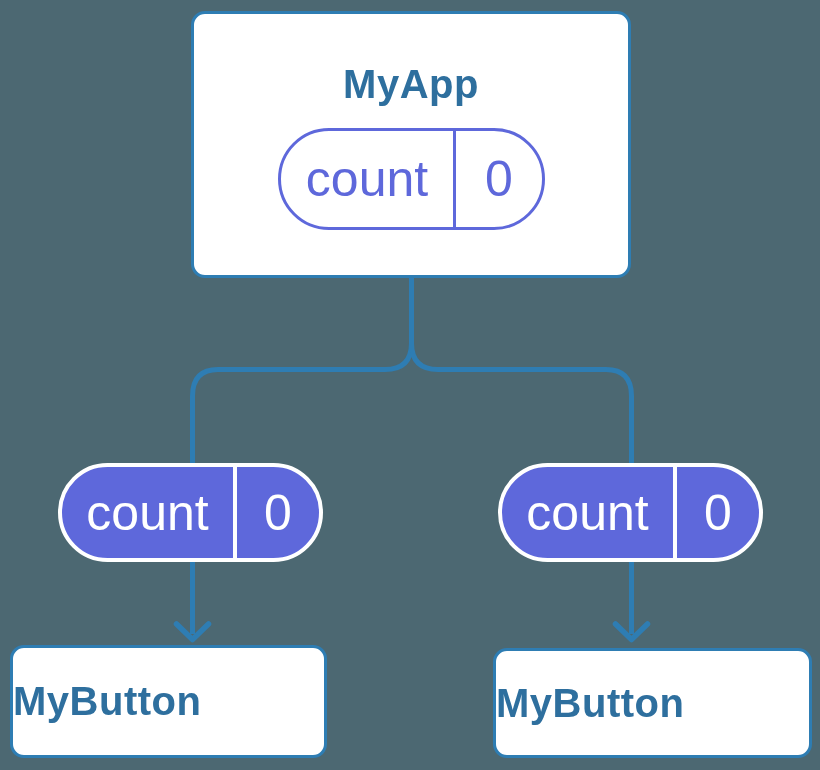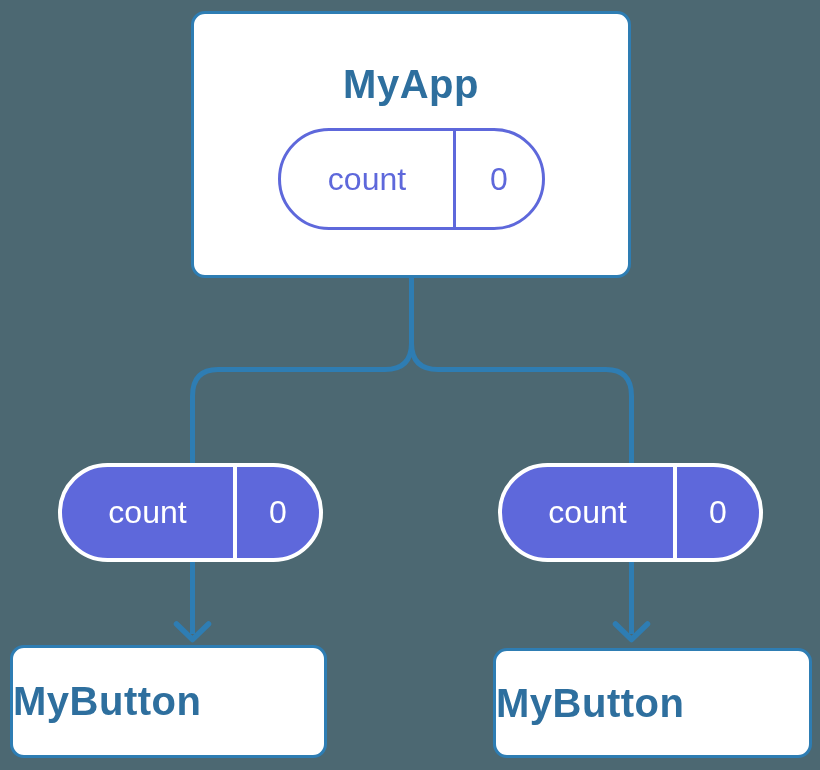--- a/index.html
+++ b/index.html
@@ -58,21 +58,21 @@
   .leaf-node-left  { left: 10px;  top: 645px; width: 317px; height: 113px; }
   .leaf-node-right { left: 493px; top: 648px; width: 319px; height: 110px; }
 
   .pill {
     position: absolute;
     z-index: 3;
     display: flex;
     align-items: stretch;
     border-radius: 60px;
     overflow: hidden;
-    font-size: 32px;
+    font-size: 50px;
     text-align: right;
   }
   .pill .seg {
     display: flex;
     align-items: center;
     justify-content: center;
   }
   .state-pill {
     left: 84px; top: 114px;
     width: 267px; height: 102px;

